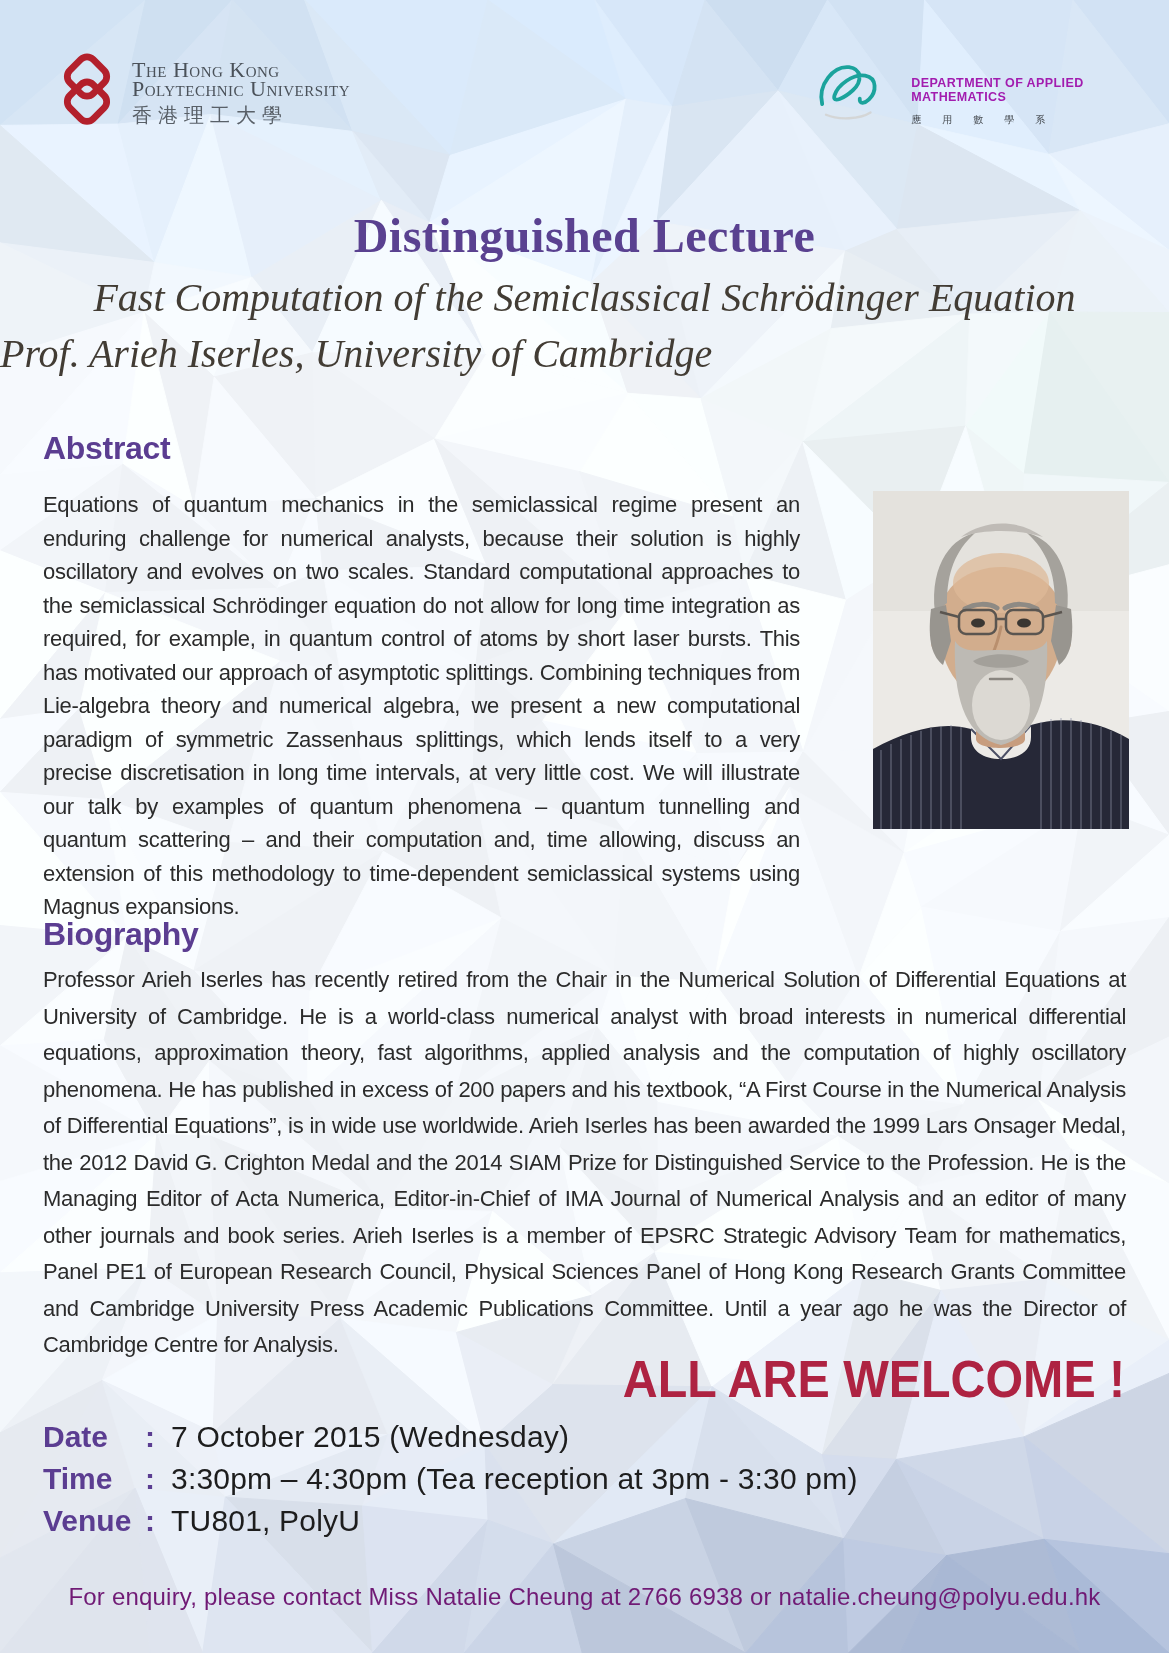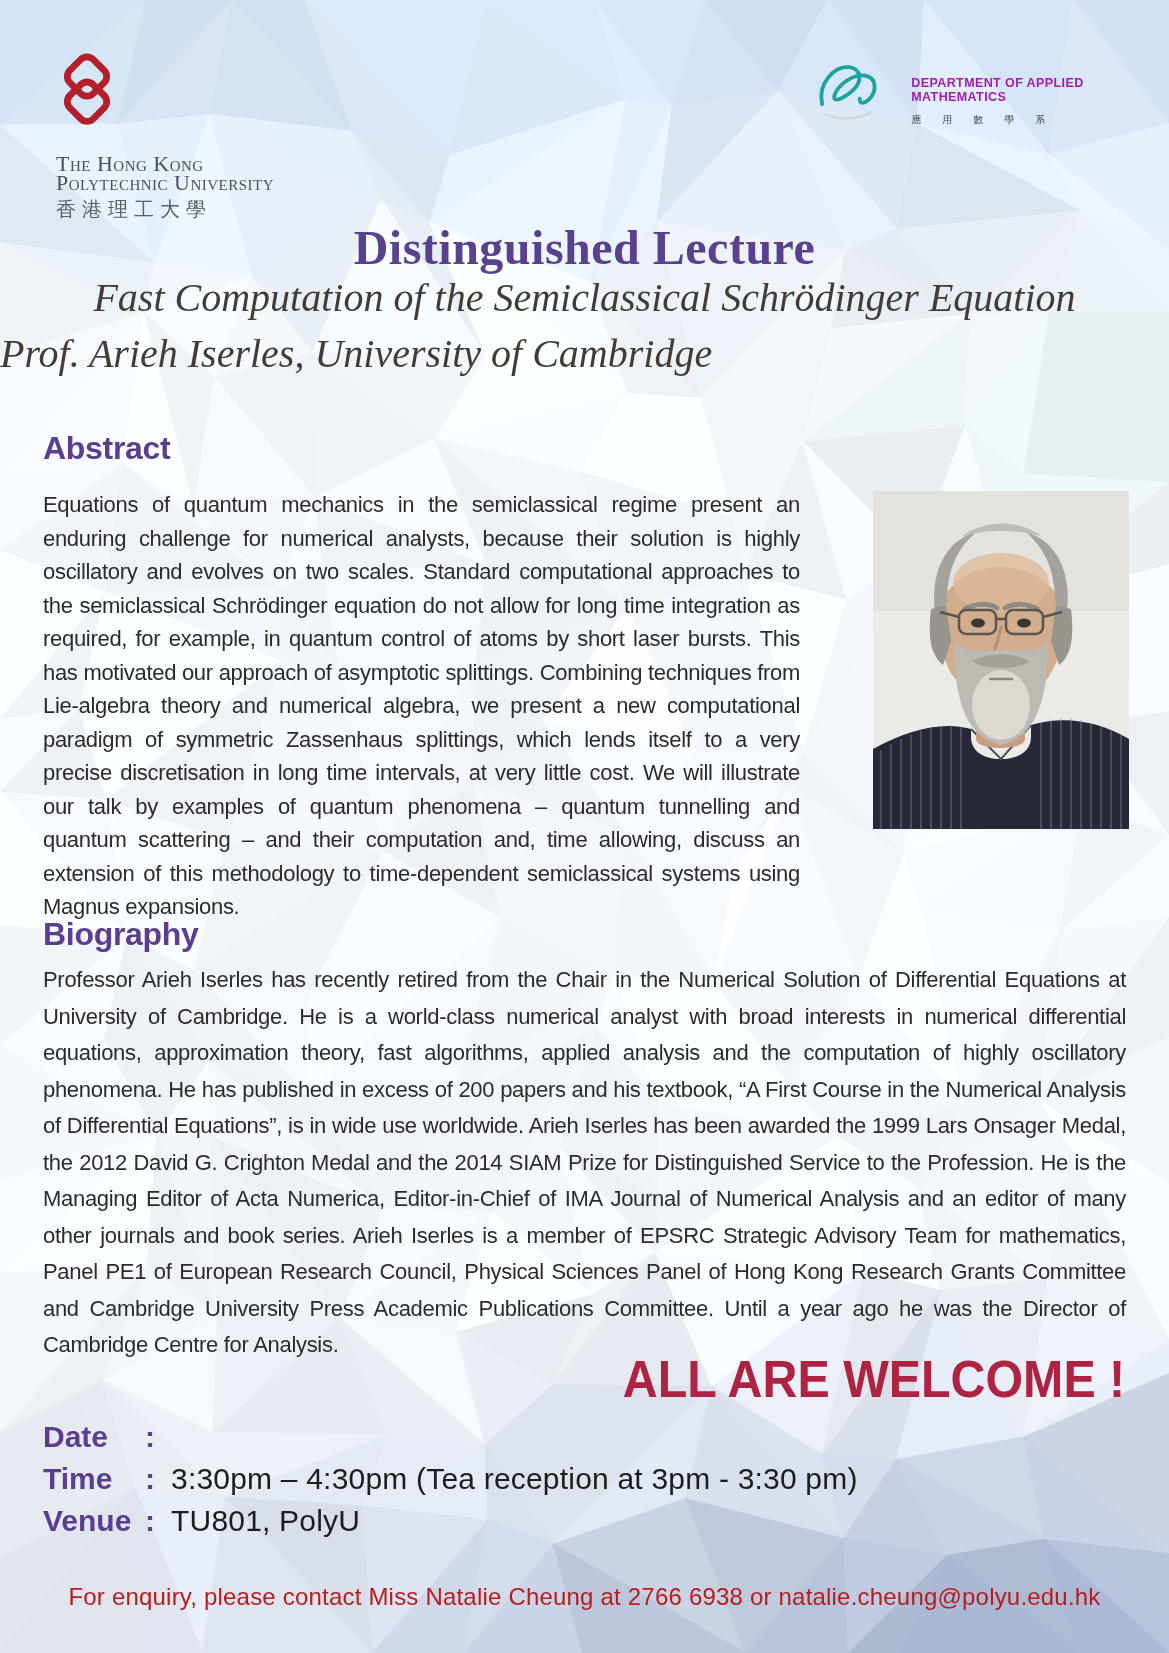--- a/index.html
+++ b/index.html
@@ -2,21 +2,21 @@
 <html><head>
 <meta charset="utf-8">
 <style>
   html,body{margin:0;padding:0;}
   body{font-family:"Liberation Sans", sans-serif; background:#ffffff;}
   .poster{position:relative;width:1169px;height:1653px;overflow:hidden;background:#f3f7fb;}
   #bg-mesh{position:absolute;left:0;top:0;z-index:0;display:block;}
   .layer{position:absolute;left:0;top:0;width:100%;height:100%;z-index:1;}
 
   
-  .polyu{position:absolute;left:56px;top:52px;display:flex;align-items:flex-start;gap:14px;flex-direction:column;}
+  .polyu{position:absolute;left:56px;top:52px;display:flex;align-items:flex-start;gap:14px;}
   .polyu-mark{width:62px;height:80px;display:block;}
   .polyu-text{margin-top:8px;color:#474e56;}
   .polyu-en{font-family:"Liberation Serif", serif;font-variant:small-caps;font-size:22px;line-height:19px;letter-spacing:.5px;color:#4a5159;}
   .polyu-cn{font-size:20px;line-height:24px;letter-spacing:6px;color:#596068;margin-top:5px;}
 
   .ama{position:absolute;left:808px;top:56px;display:flex;align-items:flex-start;gap:12px;}
   .ama-mark{width:96px;height:66px;display:block;margin-top:2px;}
   .ama-text{margin-top:20px;}
   .ama-en{font-size:12.5px;font-weight:700;letter-spacing:.4px;color:#a21caf;}
   .ama-cn{font-size:10px;letter-spacing:21px;color:#474c52;margin-top:9px;}
@@ -43,21 +43,21 @@
   .welcome{position:absolute;right:44px;top:1349px;font-size:52px;font-weight:700;color:#ae2342;
     transform:scaleX(.93);transform-origin:100% 50%;white-space:nowrap;letter-spacing:0;}
 
   
   .details{position:absolute;left:43px;top:1420px;}
   .detail-row{display:flex;align-items:baseline;height:42px;font-size:30px;}
   .detail-label{width:102px;font-weight:700;color:#5b3d91;}
   .detail-sep{width:26px;font-weight:700;color:#5b3d91;}
   .detail-value{color:#1d1d1d;letter-spacing:.2px;}
 
-  .footer{position:absolute;left:0;right:0;top:1583px;text-align:center;font-size:24px;color:#b91c1c;letter-spacing:.2px;}
+  .footer{position:absolute;left:0;right:0;top:1583px;text-align:center;font-size:24px;color:#701a75;letter-spacing:.2px;}
 </style>
 </head>
 <body>
 
 <div class="poster">
   <svg id="bg-mesh" width="1169" height="1653">
       <polygon points="0,0 145.67983500871807,0 0,125.38760615551311" fill="rgb(210,227,244)" stroke="rgb(210,227,244)" stroke-width="1"></polygon>
       <polygon points="145.67983500871807,0 118.07963372521102,124.1149219156243 0,125.38760615551311" fill="rgb(215,230,245)" stroke="rgb(215,230,245)" stroke-width="1"></polygon>
       <polygon points="145.67983500871807,0 232.4249632714875,0 118.07963372521102,124.1149219156243" fill="rgb(207,224,241)" stroke="rgb(207,224,241)" stroke-width="1"></polygon>
       <polygon points="232.4249632714875,0 210.8300870814547,114.45185266894156 118.07963372521102,124.1149219156243" fill="rgb(214,228,244)" stroke="rgb(214,228,244)" stroke-width="1"></polygon>
@@ -359,21 +359,21 @@
       <svg class="ama-mark" viewBox="0 0 96 86">
         <path d="M12,74 C28,81 56,80 70,71" stroke="#cdc7be" stroke-width="3" opacity=".55" fill="none" stroke-linecap="round"></path>
         <path d="M7,60 C1,34 22,10 42,12 C58,14 60,30 47,42 C36,52 20,60 23,49 C27,35 48,20 63,23 C79,26 78,44 68,54 C63,59 55,61 56,53" stroke="#1ba39c" stroke-width="5" fill="none" stroke-linecap="round"></path>
       </svg>
       <div class="ama-text">
         <div class="ama-en">DEPARTMENT OF APPLIED MATHEMATICS</div>
         <div class="ama-cn">應用數學系</div>
       </div>
     </div>
 
-    <h1 class="series-title" style="margin:12px;text-align:center;">Distinguished Lecture</h1>
+    <h1 class="series-title" style="margin:0;text-align:center;">Distinguished Lecture</h1>
     <div class="talk-title">Fast Computation of the Semiclassical Schrödinger Equation</div>
     <div class="speaker">Prof. Arieh Iserles, University of Cambridge</div>
 
     <h2 class="sec-heading abstract-heading" style="margin:0;">Abstract</h2>
     <p class="abstract-text" style="margin:0;">Equations of quantum mechanics in the semiclassical regime present an enduring challenge for numerical analysts, because their solution is highly oscillatory and evolves on two scales. Standard computational approaches to the semiclassical Schrödinger equation do not allow for long time integration as required, for example, in quantum control of atoms by short laser bursts. This has motivated our approach of asymptotic splittings. Combining techniques from Lie-algebra theory and numerical algebra, we present a new computational paradigm of symmetric Zassenhaus splittings, which lends itself to a very precise discretisation in long time intervals, at very little cost. We will illustrate our talk by examples of quantum phenomena – quantum tunnelling and quantum scattering – and their computation and, time allowing, discuss an extension of this methodology to time-dependent semiclassical systems using Magnus expansions.</p>
 
     <svg class="photo" viewBox="0 0 256 338">
       <rect x="0" y="0" width="256" height="338" fill="#eceae6"></rect>
       <rect x="0" y="0" width="256" height="120" fill="#e4e2dd"></rect>
 
@@ -439,20 +439,21 @@
 
     <h2 class="sec-heading bio-heading" style="margin:0;">Biography</h2>
     <p class="bio-text" style="margin:0;">Professor Arieh Iserles has recently retired from the Chair in the Numerical Solution of Differential Equations at University of Cambridge. He is a world-class numerical analyst with broad interests in numerical differential equations, approximation theory, fast algorithms, applied analysis and the computation of highly oscillatory phenomena. He has published in excess of 200 papers and his textbook, “A First Course in the Numerical Analysis of Differential Equations”, is in wide use worldwide. Arieh Iserles has been awarded the 1999 Lars Onsager Medal, the 2012 David G. Crighton Medal and the 2014 SIAM Prize for Distinguished Service to the Profession. He is the Managing Editor of Acta Numerica, Editor-in-Chief of IMA Journal of Numerical Analysis and an editor of many other journals and book series. Arieh Iserles is a member of EPSRC Strategic Advisory Team for mathematics, Panel PE1 of European Research Council, Physical Sciences Panel of Hong Kong Research Grants Committee and Cambridge University Press Academic Publications Committee. Until a year ago he was the Director of Cambridge Centre for Analysis.</p>
 
     <div class="welcome">ALL ARE WELCOME !</div>
 
     <div class="details">
       <div class="detail-row">
         <span class="detail-label">Date</span>
         <span class="detail-sep">:</span>
+        <span class="detail-value">7 October 2015 (Wednesday)</span>
       </div>
       <div class="detail-row">
         <span class="detail-label">Time</span>
         <span class="detail-sep">:</span>
         <span class="detail-value">3:30pm – 4:30pm (Tea reception at 3pm - 3:30 pm)</span>
       </div>
       <div class="detail-row">
         <span class="detail-label">Venue</span>
         <span class="detail-sep">:</span>
         <span class="detail-value">TU801, PolyU</span>

